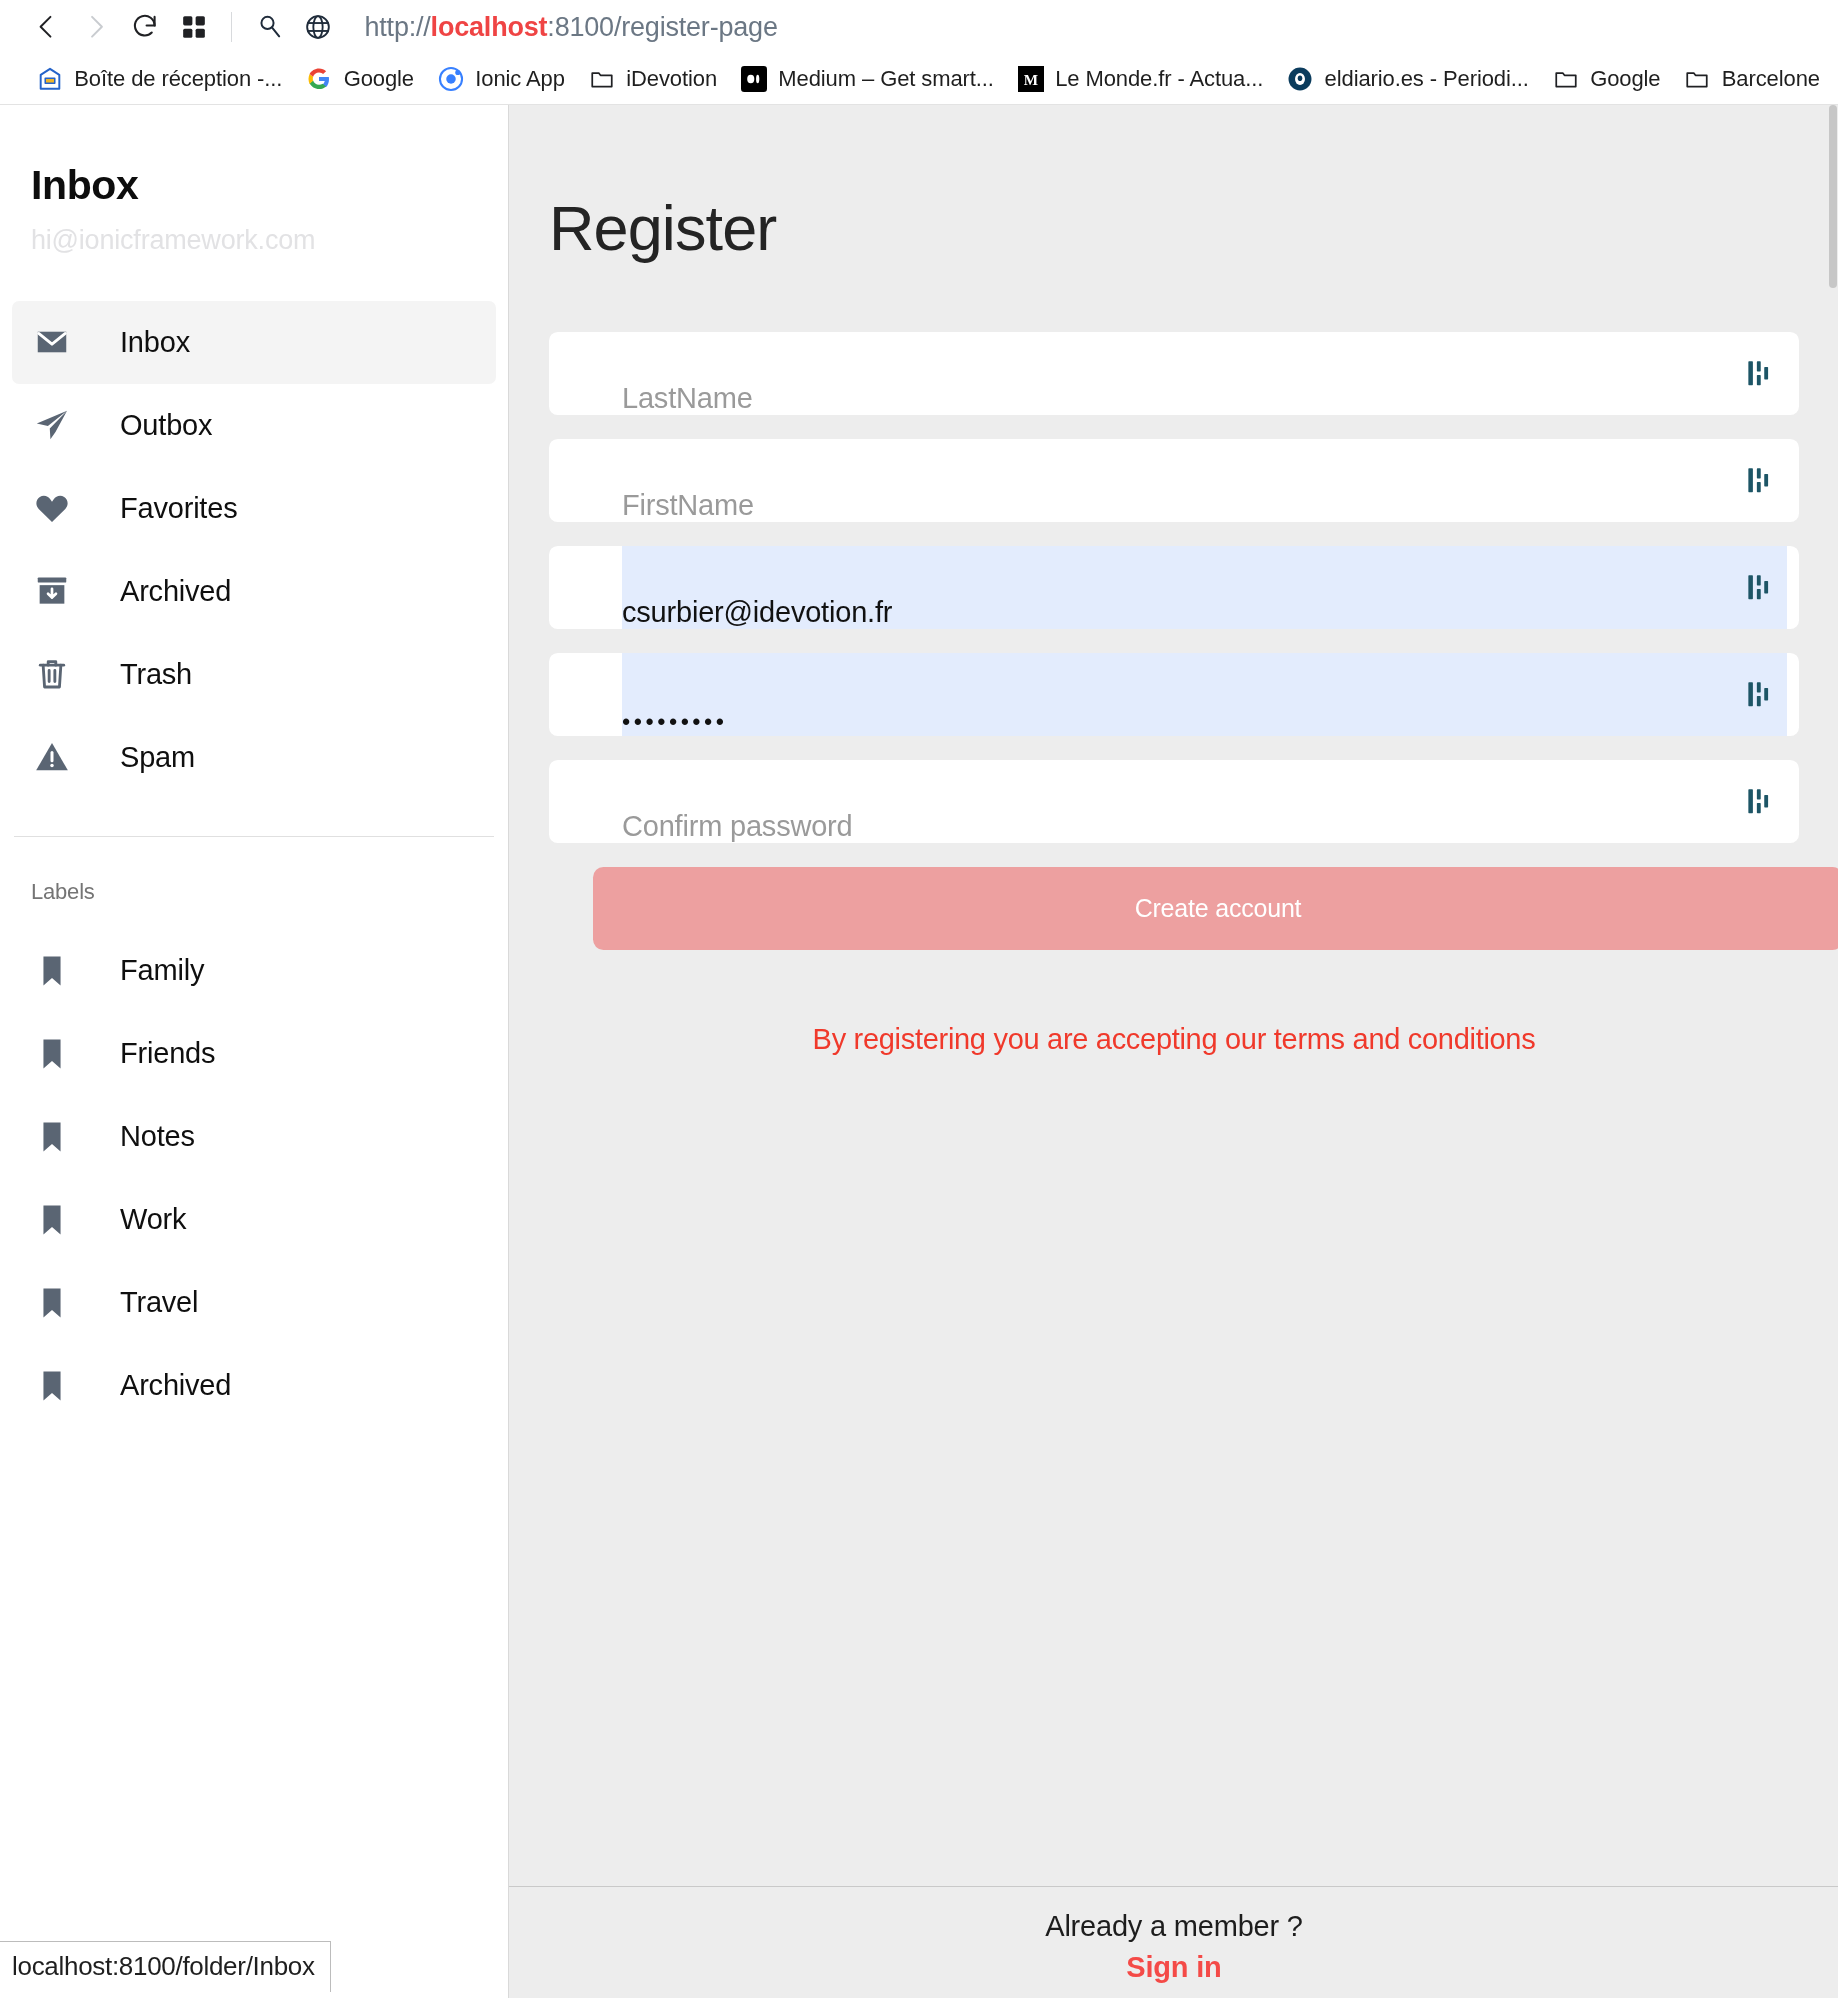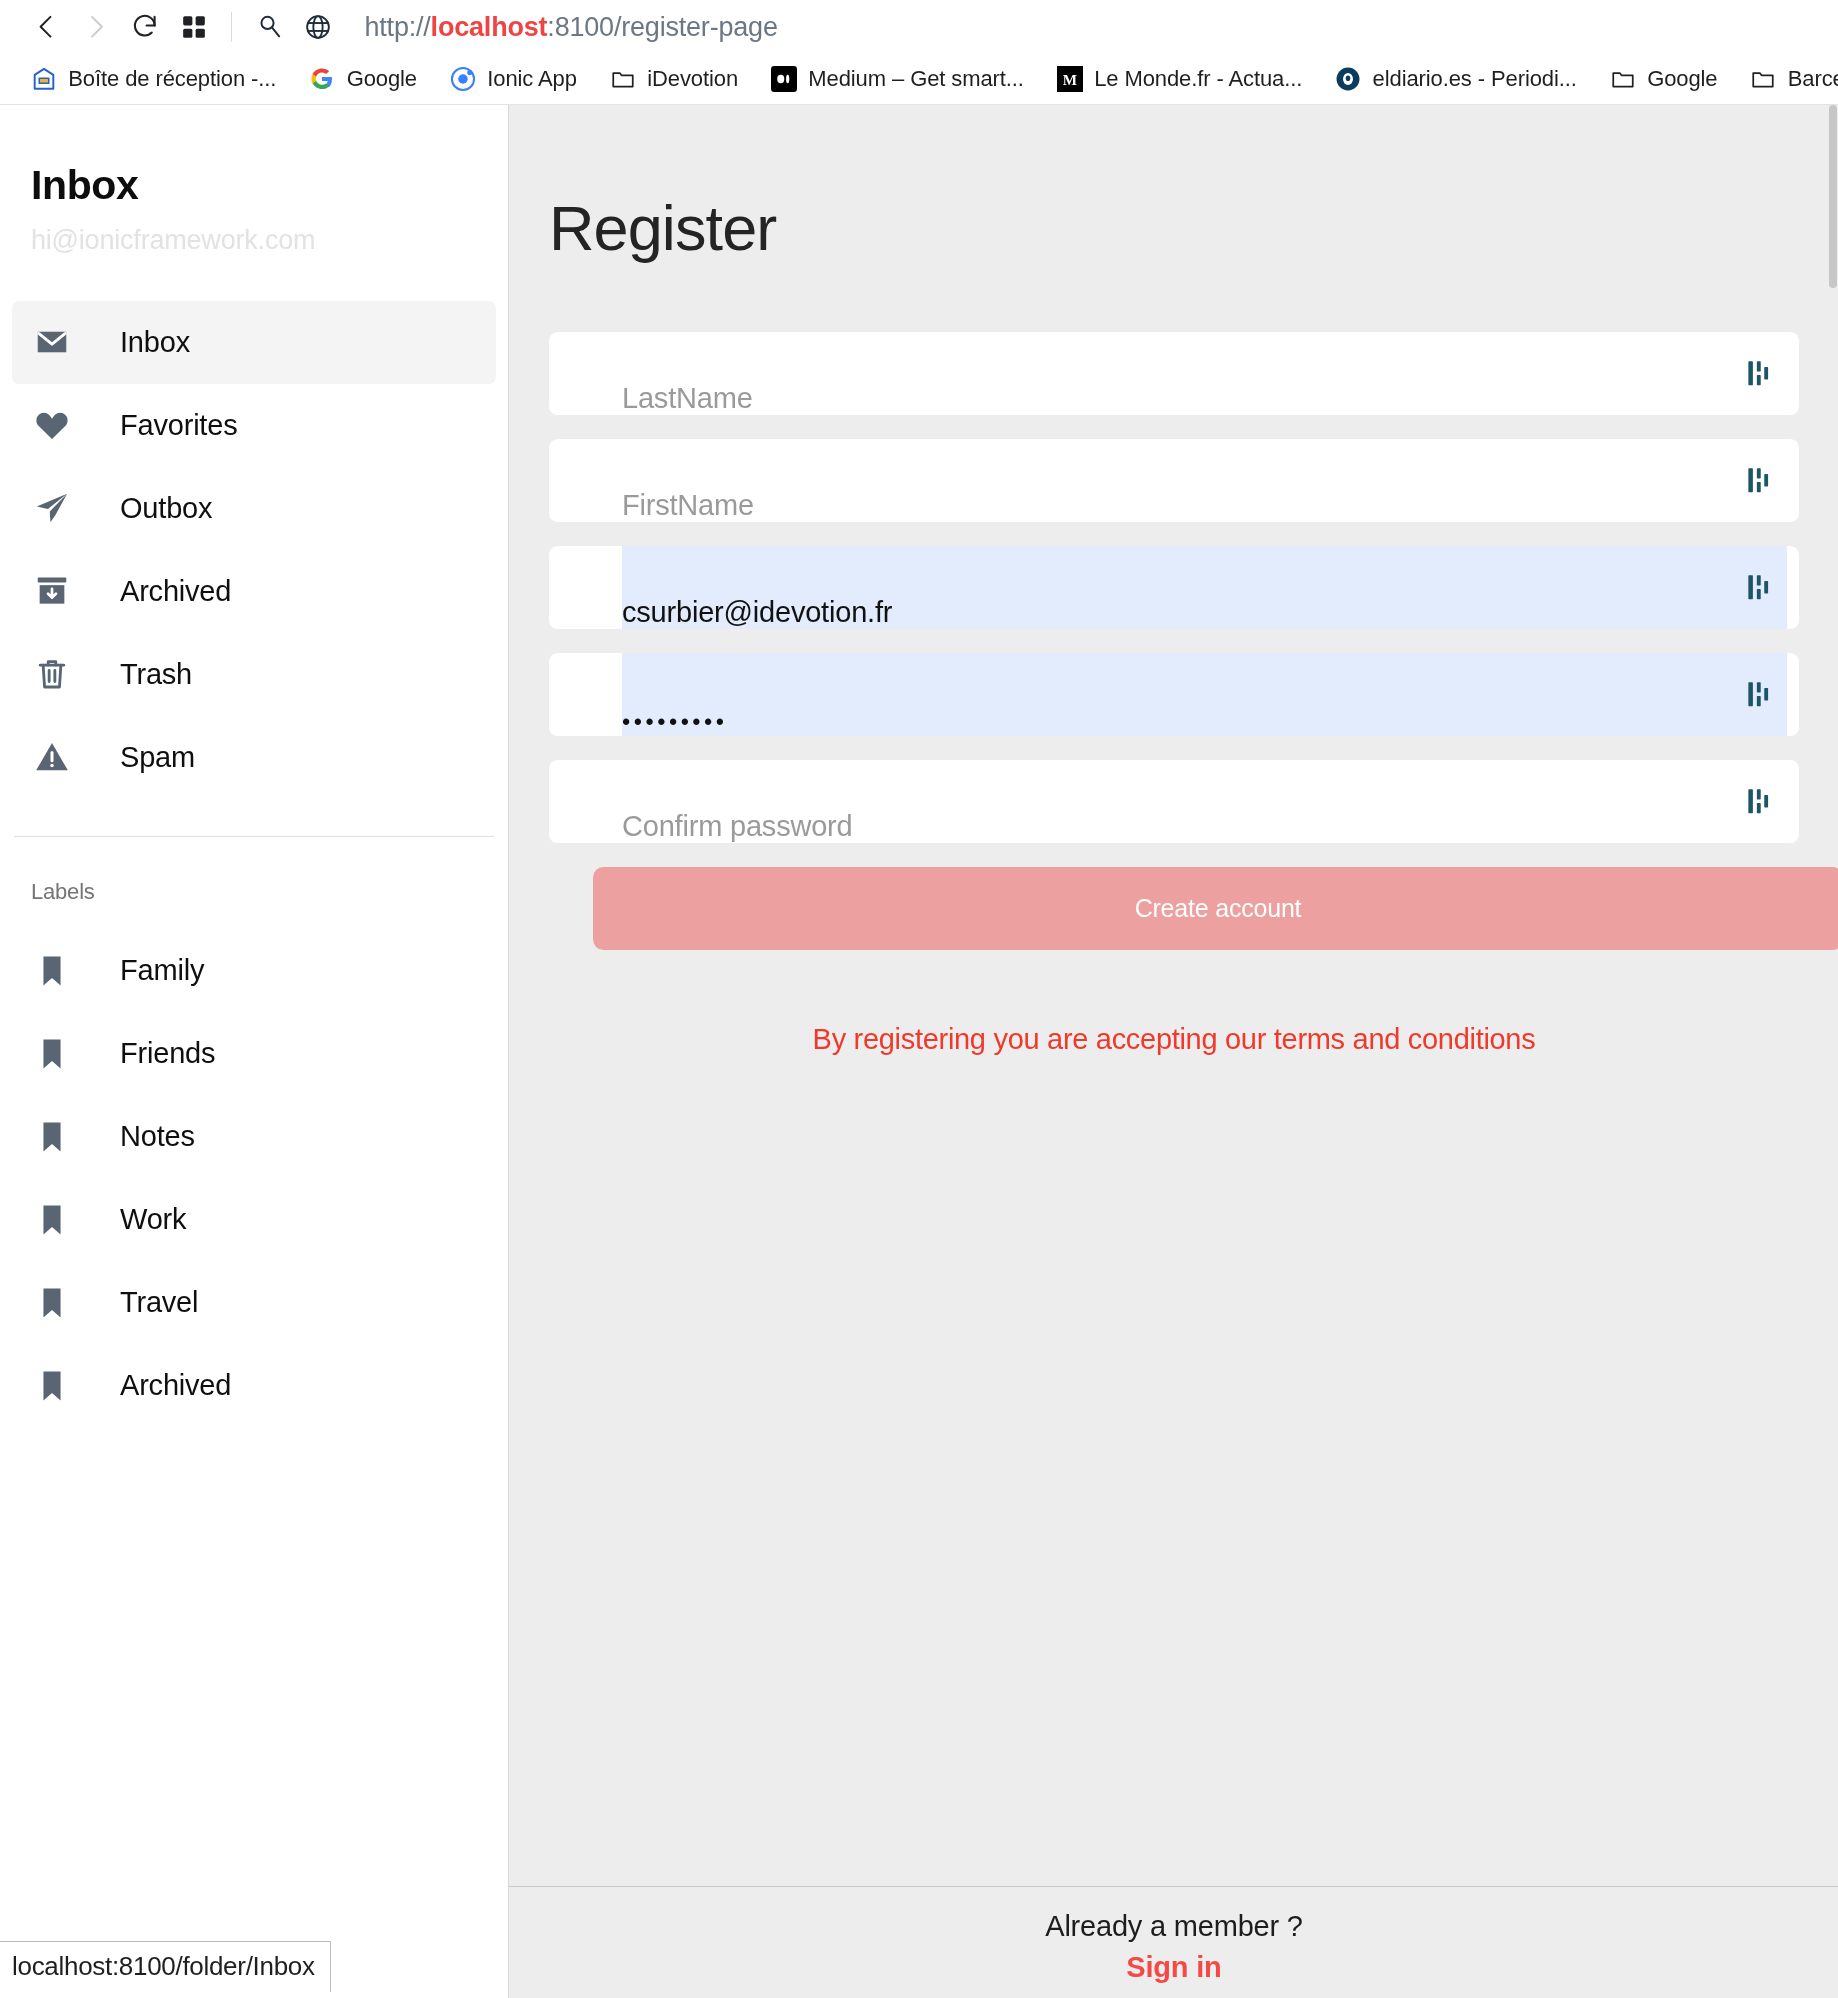--- a/index.html
+++ b/index.html
@@ -47,22 +47,22 @@
   }
   .omnibox .host { color: #ef4444; font-weight: bold; }
   .omnibox .scheme { color: #6b7784; }
   .omnibox .path { color: #6b7784; }
 
   
   .bookmarks {
     height: 50px;
     display: flex;
     align-items: center;
-    padding-left: 19px;
-    gap: 9px;
+    padding-left: 25px;
+    gap: 0;
     overflow: hidden;
     white-space: nowrap;
   }
   .bm {
     display: flex;
     align-items: center;
     gap: 11.3px;
     padding: 5.2px 12px;
     border-radius: 5.2px;
     flex: 0 0 auto;
@@ -460,33 +460,33 @@
               <path d="M3 5.5h18v13H3z"></path>
               <path d="M3.6 6.6 12 13.4l8.4-6.8" fill="none" stroke="#ffffff" stroke-width="1.8" stroke-linecap="round" stroke-linejoin="round"></path>
             </svg>
         </span>
         <span class="sb-label">Inbox</span>
       </div>
 
       <div class="sb-item">
         <span class="sb-ico">
           <svg width="38" height="38" viewBox="0 0 24 24" fill="currentColor">
+              <path d="M21.5 3 2.4 11.1l7 1.5zM10.6 14.2l.4 6.8 3.2-4.6 7.3-13.4z"></path>
+            </svg>
+        </span>
+        <span class="sb-label">Outbox</span>
+      </div>
+
+      <div class="sb-item">
+        <span class="sb-ico">
+          <svg width="38" height="38" viewBox="0 0 24 24" fill="currentColor">
               <path d="M12 20.8 3.6 12.6C1.4 10.4 1.7 6.7 4.3 5c2.3-1.5 5.2-.7 6.6 1.4l1.1 1.6 1.1-1.6c1.4-2.1 4.3-2.9 6.6-1.4 2.6 1.7 2.9 5.4.7 7.6z"></path>
             </svg>
         </span>
         <span class="sb-label">Favorites</span>
-      </div>
-
-      <div class="sb-item">
-        <span class="sb-ico">
-          <svg width="38" height="38" viewBox="0 0 24 24" fill="currentColor">
-              <path d="M21.5 3 2.4 11.1l7 1.5zM10.6 14.2l.4 6.8 3.2-4.6 7.3-13.4z"></path>
-            </svg>
-        </span>
-        <span class="sb-label">Outbox</span>
       </div>
 
       <div class="sb-item">
         <span class="sb-ico">
           <svg width="38" height="38" viewBox="0 0 24 24" fill="currentColor">
               <rect x="3" y="3.4" width="18" height="3.3" rx="0.6"></rect>
               <path d="M4.2 8.3h15.6V20H4.2z"></path>
               <path d="M12 10.6v5.6m0 0-2.5-2.5M12 16.2l2.5-2.5" fill="none" stroke="#ffffff" stroke-width="1.7" stroke-linecap="round" stroke-linejoin="round"></path>
             </svg>
         </span>

